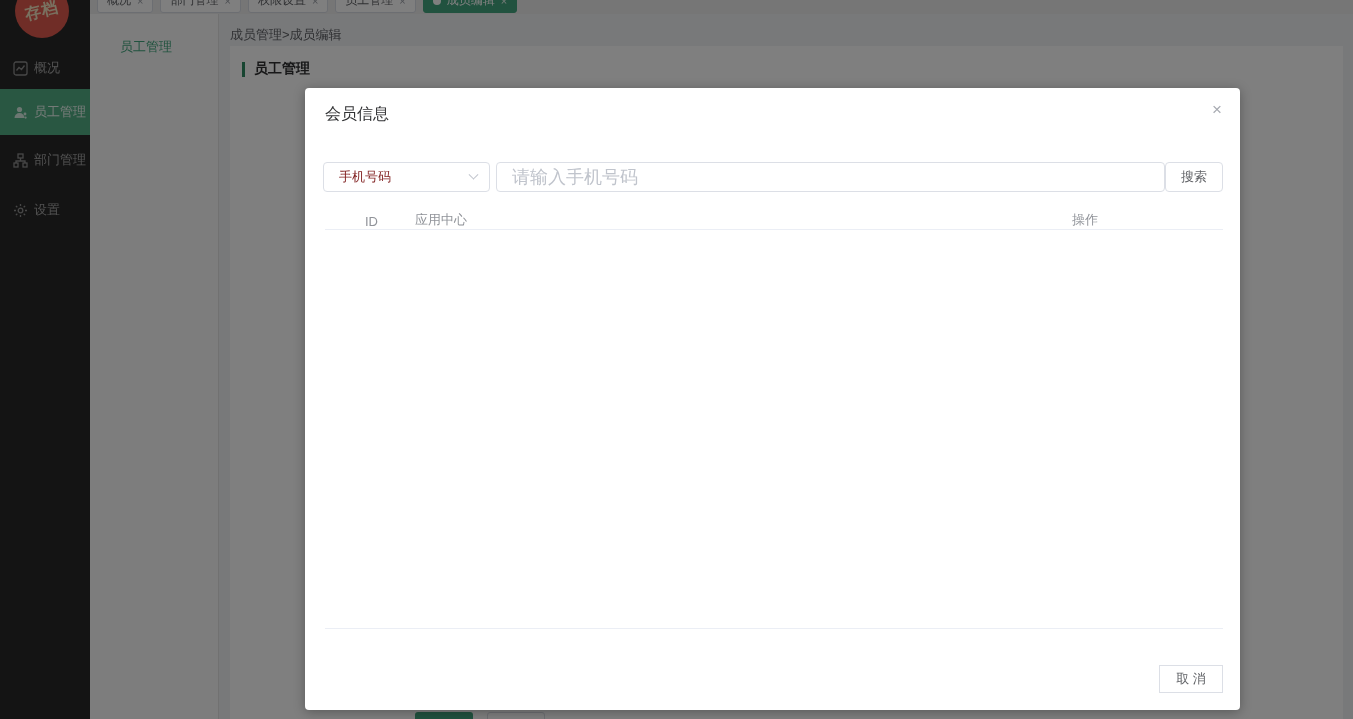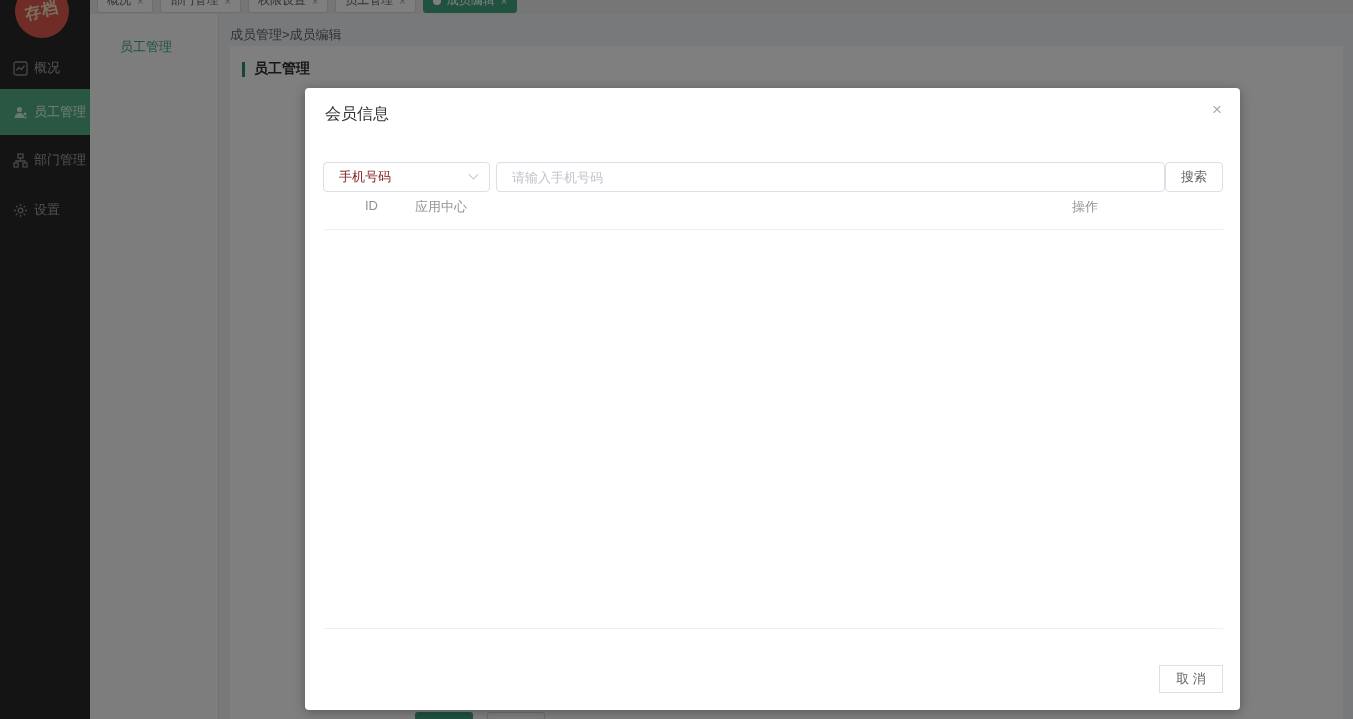--- a/index.html
+++ b/index.html
@@ -61,29 +61,29 @@
   .modal-title { position:absolute; left:20px; top:16px; font-size:16px; color:#303133; }
   .modal-close { position:absolute; right:18px; top:13px; font-size:17px; color:#a8abb2; cursor:pointer; line-height:1; }
 
   .search-row { position:absolute; left:18px; right:17px; top:74px; display:flex; align-items:center; }
   .select { width:167px; height:30px; border:1px solid #dcdfe6; border-radius:4px; background:#fff;
     display:flex; align-items:center; padding:0 12px 0 15px; font-size:13px; color:#7f1d1d; cursor:pointer; }
   .select .sel-label { flex:1; }
   .chevron { width:7px; height:7px; border-right:1.4px solid #c0c4cc; border-bottom:1.4px solid #c0c4cc;
     transform:rotate(45deg) translate(-2px,-2px); }
   .search-input { flex:1; height:30px; margin-left:6px; border:1px solid #dcdfe6; border-radius:4px;
-    padding:0 15px; font-size:13px; color:#4c1d95; outline:none;
+    padding:0 15px; font-size:18px; color:#4c1d95; outline:none;
     font-family:"Liberation Sans","DejaVu Sans",sans-serif; }
   .search-input::placeholder { color:#c0c4cc; }
   .search-btn { width:58px; height:30px; margin-left:0; background:#fff; border:1px solid #dcdfe6;
     border-radius:4px; font-size:13px; color:#606266; cursor:pointer;
     font-family:"Liberation Sans","DejaVu Sans",sans-serif; }
 
   .table-header { position:absolute; left:20px; right:17px; top:110px; height:32px; display:flex;
-    align-items:flex-start; border-bottom:1px solid #ebeef5; font-size:13px; color:#909399; font-weight:500; }
+    align-items:flex-end; border-bottom:1px solid #ebeef5; font-size:13px; color:#909399; font-weight:500; }
   .th-id { margin-left:40px; }
   .th-info { margin-left:37px; }
   .th-op { margin-left:auto; margin-right:125px; }
   .empty-text { position:absolute; left:0; right:0; top:160px; text-align:center; font-size:13px; color:#909399; }
 
   .footer-divider { position:absolute; left:20px; right:17px; top:540px; height:1px; background:#ebeef5; }
   .cancel-btn { position:absolute; right:17px; bottom:17px; width:64px; height:28px; background:#fff;
     border:1px solid #dcdfe6; border-radius:0; font-size:13px; color:#606266; cursor:pointer;
     font-family:"Liberation Sans","DejaVu Sans",sans-serif; }
 </style>

